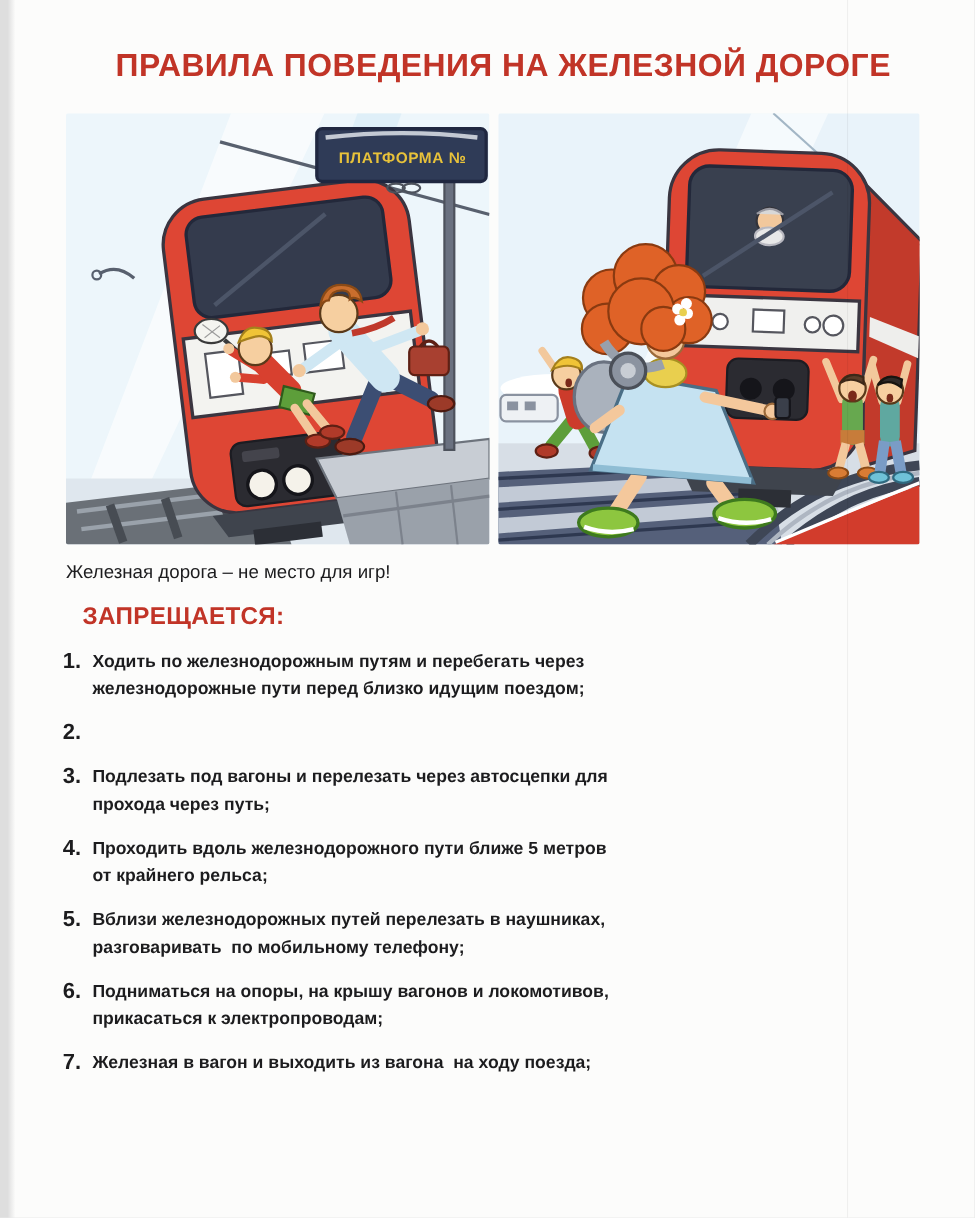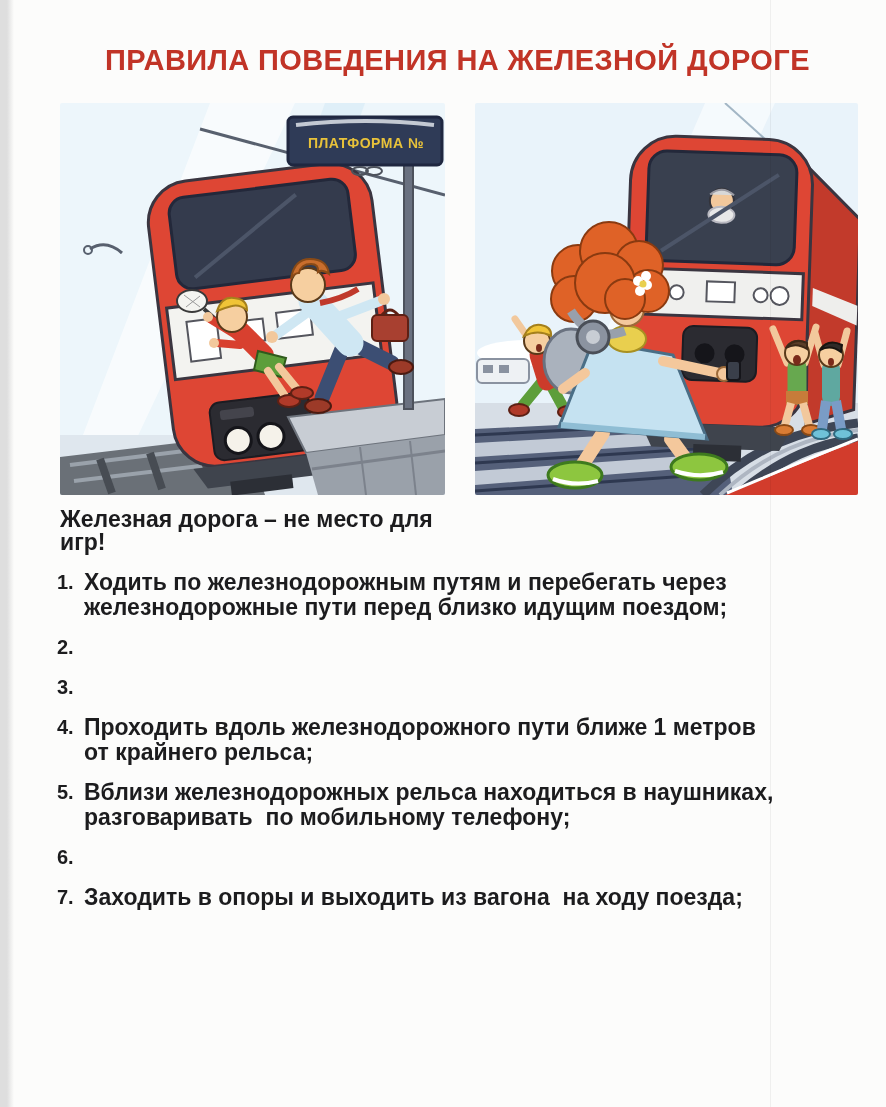--- a/index.html
+++ b/index.html
@@ -12,31 +12,31 @@
   .page::after{content:"";position:absolute;left:770px;top:0;width:1px;height:100%;
     background:rgba(0,0,0,0.05);}
   .title{
     margin:44px 0 0;text-align:center;font-size:29px;font-weight:bold;
     letter-spacing:.4px;color:#c13427;
   }
   .images-row{display:flex;gap:8px;margin:26px 0 0 3px;}
   figure{margin:0;}
   .illustration{display:block;border-radius:2px;}
   figcaption{
-    margin-top:13px;font-size:23px;font-weight:bold;line-height:23px;
+    margin-top:13px;font-size:17px;font-weight:normal;line-height:23px;
     white-space:pre-wrap;color:#1c1c1e;
   }
   .prohibited-heading{
     margin:16px 0 0;padding-left:18px;font-size:22px;font-weight:bold;
     color:#c13427;letter-spacing:.3px;
   }
   .rules{list-style:none;margin:16px 0 0;padding:0;}
   .rule{display:flex;margin:0 0 15px;}
   .rule .num{flex:0 0 27px;font-size:20px;font-weight:bold;line-height:25px;}
-  .rule .txt{font-size:23px;font-weight:bold;line-height:25px;white-space:pre-wrap;}
+  .rule .txt{font-size:16px;font-weight:bold;line-height:25px;white-space:pre-wrap;}
 </style>
 </head>
 <body>
 
 <div class="page">
 
   <h1 class="title">ПРАВИЛА ПОВЕДЕНИЯ НА ЖЕЛЕЗНОЙ ДОРОГЕ</h1>
 
   <div class="images-row">
 
@@ -256,45 +256,50 @@
           </g>
           <path d="M96,208 Q116,240 150,228" stroke="#98a0ac" stroke-width="9" fill="none"></path>
           <circle cx="118" cy="234" r="16" fill="#8b93a0" stroke="#4a4f58" stroke-width="3"></circle>
           <circle cx="118" cy="234" r="7" fill="#c8cdd4"></circle>
           <path d="M110,270 L88,286" stroke="#f4c89c" stroke-width="10" stroke-linecap="round"></path>
         </g>
       </svg>
     </figure>
   </div>
 
+  <h2 class="prohibited-heading">ЗАПРЕЩАЕТСЯ:</h2>
 
   <ol class="rules">
     <li class="rule">
       <span class="num">1.</span>
       <span class="txt">Ходить по железнодорожным путям и перебегать через
 железнодорожные пути перед близко идущим поездом;</span>
     </li>
     <li class="rule">
       <span class="num">2.</span>
     </li>
     <li class="rule">
       <span class="num">3.</span>
+      <span class="txt">Подлезать под вагоны и перелезать через автосцепки для
+прохода через путь;</span>
     </li>
     <li class="rule">
       <span class="num">4.</span>
-      <span class="txt">Проходить вдоль железнодорожного пути ближе 1 метров
+      <span class="txt">Проходить вдоль железнодорожного пути ближе 5 метров
 от крайнего рельса;</span>
     </li>
     <li class="rule">
       <span class="num">5.</span>
-      <span class="txt">Вблизи железнодорожных рельса находиться в наушниках,
+      <span class="txt">Вблизи железнодорожных путей перелезать в наушниках,
 разговаривать  по мобильному телефону;</span>
     </li>
     <li class="rule">
       <span class="num">6.</span>
+      <span class="txt">Подниматься на опоры, на крышу вагонов и локомотивов,
+прикасаться к электропроводам;</span>
     </li>
     <li class="rule">
       <span class="num">7.</span>
-      <span class="txt">Заходить в опоры и выходить из вагона  на ходу поезда;</span>
+      <span class="txt">Железная в вагон и выходить из вагона  на ходу поезда;</span>
     </li>
   </ol>
 
 </div>
 
 </body></html>

